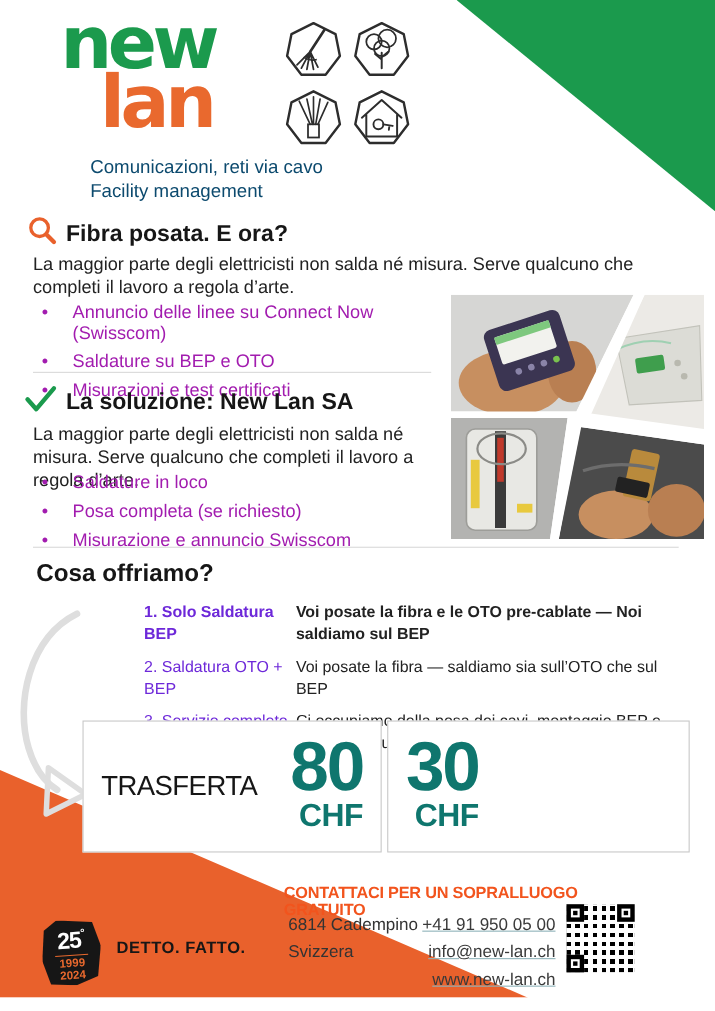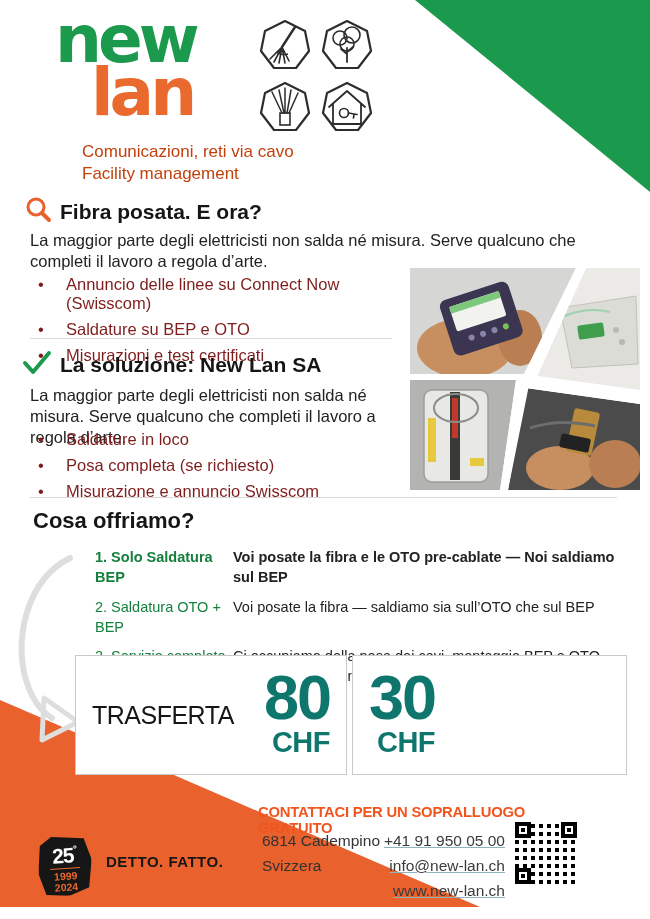--- a/index.html
+++ b/index.html
@@ -11,45 +11,45 @@
   .tri-green{position:absolute;top:0;right:0;width:235px;height:192px;
     background:#1b9a4d;clip-path:polygon(100% 0,0 0,100% 100%);}
   .tri-orange{position:absolute;left:0;bottom:0;width:480px;height:207px;
     background:#e9612c;clip-path:polygon(0 0,100% 100%,0 100%);}
 
   
   .logo{position:absolute;left:55px;top:14px;line-height:0.78;font-weight:bold;
     font-family:"DejaVu Sans",sans-serif;letter-spacing:-4px;}
   .logo-new{font-size:66px;color:#1b9a4d;}
   .logo-lan{font-size:66px;color:#e9692e;margin-left:36px;margin-top:2px;}
-  .tagline{position:absolute;left:82px;top:141px;font-size:17px;color:#c2410c;line-height:1.3;}
+  .tagline{position:absolute;left:82px;top:141px;font-size:17px;color:#0c4a6e;line-height:1.3;}
 
   
   .hexgrid{position:absolute;left:258px;top:18px;width:118px;display:grid;
     grid-template-columns:54px 54px;grid-gap:8px;}
   .hexgrid svg{display:block;}
 
   
   .sec-head{position:absolute;display:flex;align-items:center;gap:8px;}
   .sec-head .ttl{font-size:21px;font-weight:bold;color:#161616;}
   .body-text{position:absolute;font-size:16.5px;line-height:1.28;color:#222;}
-  ul.bullets{position:absolute;margin:0;padding:0;list-style:none;font-size:16.5px;color:#7f1d1d;}
+  ul.bullets{position:absolute;margin:0;padding:0;list-style:none;font-size:16.5px;color:#a21caf;}
   ul.bullets li{padding-left:36px;position:relative;margin-bottom:7px;}
   ul.bullets li::before{content:"•";position:absolute;left:8px;}
 
   .divider{position:absolute;height:1px;background:#d9d9d9;}
 
   
   .collage{position:absolute;left:410px;top:268px;width:230px;height:222px;}
 
   
   .offers-title{position:absolute;left:33px;top:508px;font-size:22px;font-weight:bold;color:#161616;}
   .offers{position:absolute;left:95px;top:547px;width:530px;font-size:14.5px;line-height:1.4;}
   .offer-row{display:flex;margin-bottom:9px;}
-  .offer-label{width:138px;flex:none;color:#15803d;}
+  .offer-label{width:138px;flex:none;color:#6d28d9;margin-left:36px;}
   .offer-desc{flex:1;color:#222;}
   .offer-row.bold .offer-label,.offer-row.bold .offer-desc{font-weight:bold;}
 
   .sketch-arrow{position:absolute;left:8px;top:550px;}
 
   
   .pricebox{position:absolute;top:655px;height:120px;background:#fff;border:1px solid #c8c8c8;
     display:flex;align-items:center;justify-content:space-between;padding:0 16px;box-sizing:border-box;gap:15px;}
   .pricebox.b1{left:75px;width:272px;}
   .pricebox.b2{left:352px;width:275px;}

